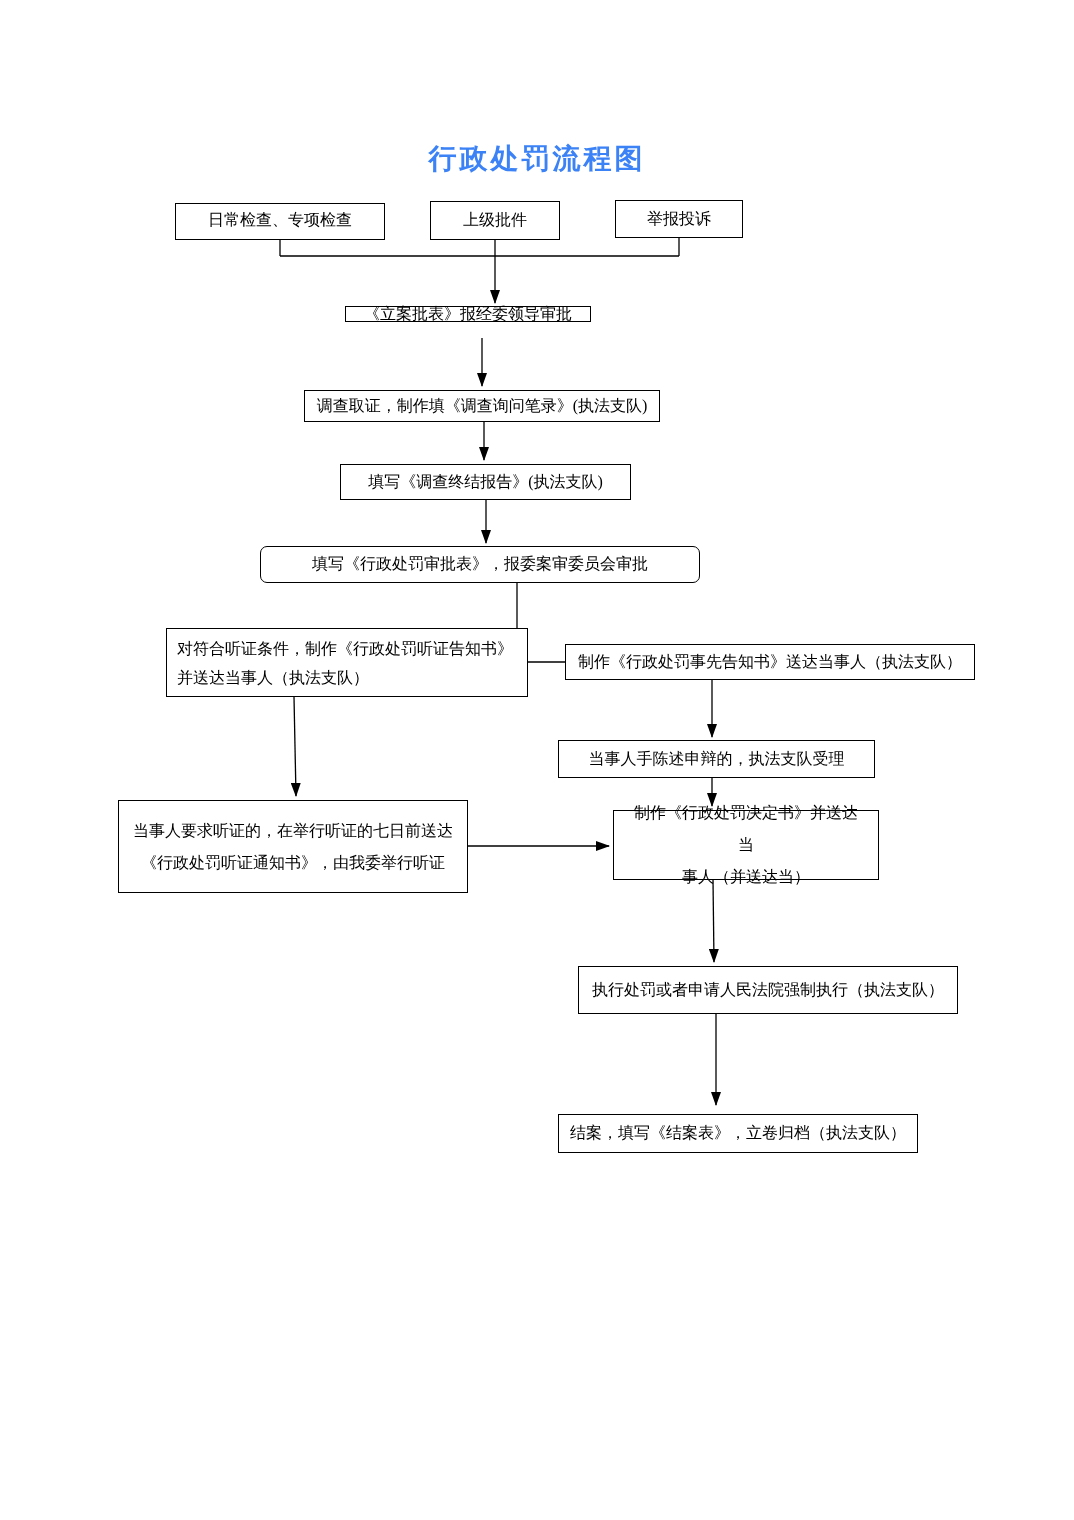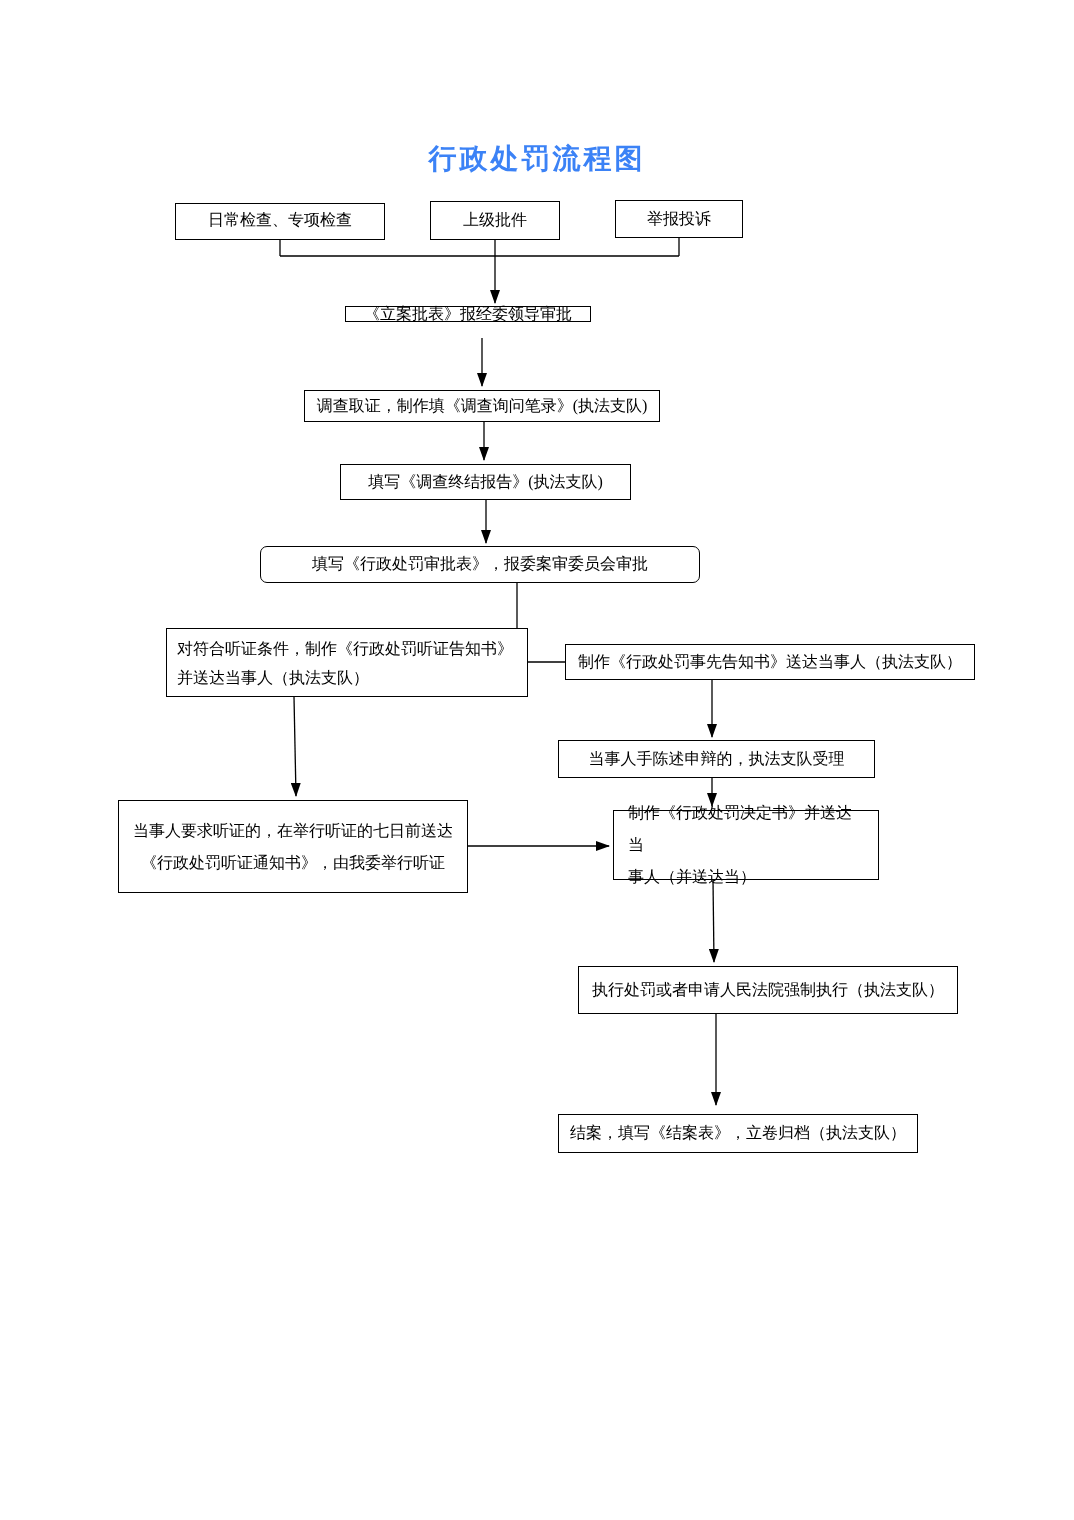--- a/index.html
+++ b/index.html
@@ -135,21 +135,21 @@
   </div>
 
   <div class="node" style="left:565px; top:644px; width:410px; height:36px;">
     <span>制作《行政处罚事先告知书》送达当事人（执法支队）</span>
   </div>
 
   <div class="node" style="left:558px; top:740px; width:317px; height:38px;">
     <span>当事人手陈述申辩的，执法支队受理</span>
   </div>
 
-  <div class="node align-left pad-14 lh-32" style="left:613px; top:810px; width:266px; height:70px;">
+  <div class="node align-left pad-14 lh-32" style="left:613px; top:810px; width:266px; height:70px;text-align:center;">
     <div class="node-text">
       <span class="line">制作《行政处罚决定书》并送达当</span>
       <span class="line">事人（并送达当）</span>
     </div>
   </div>
 
   <div class="node" style="left:578px; top:966px; width:380px; height:48px;">
     <span>执行处罚或者申请人民法院强制执行（执法支队）</span>
   </div>
 

